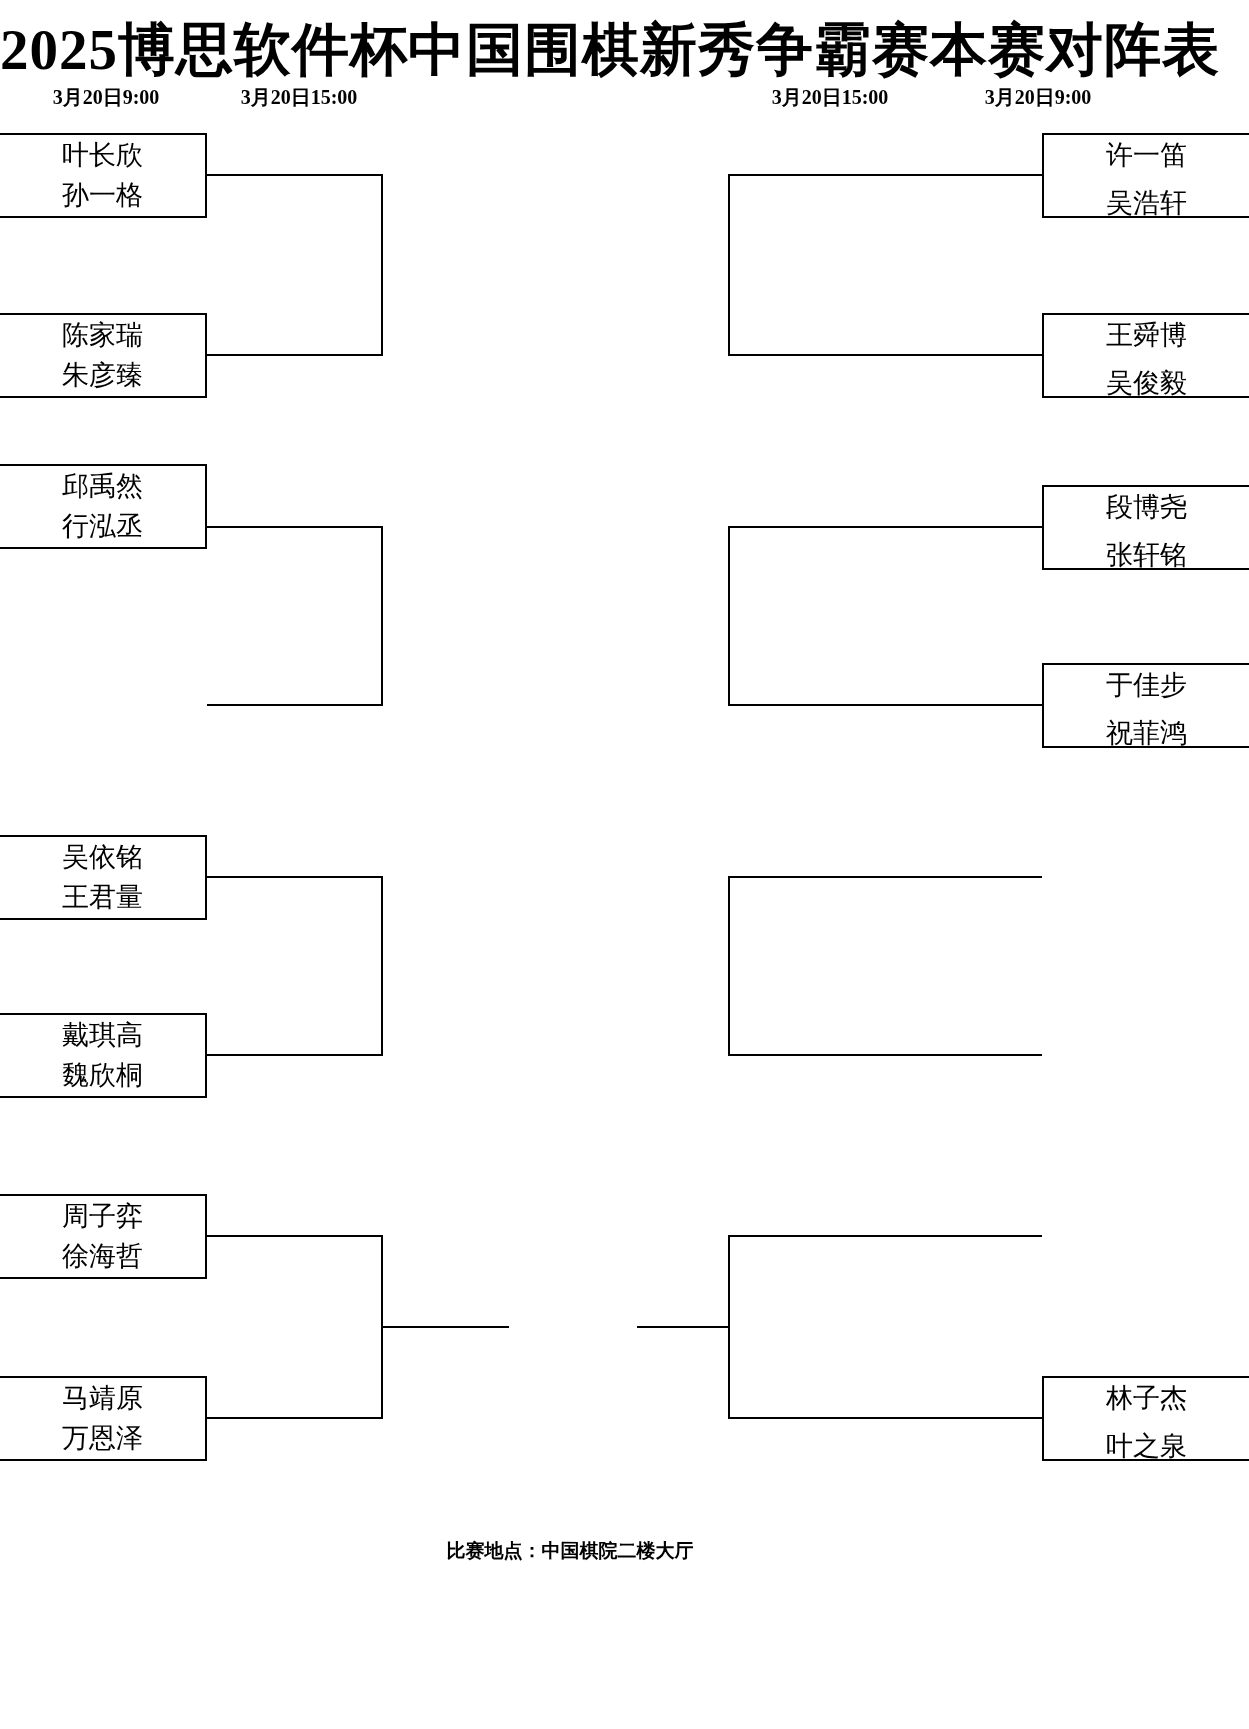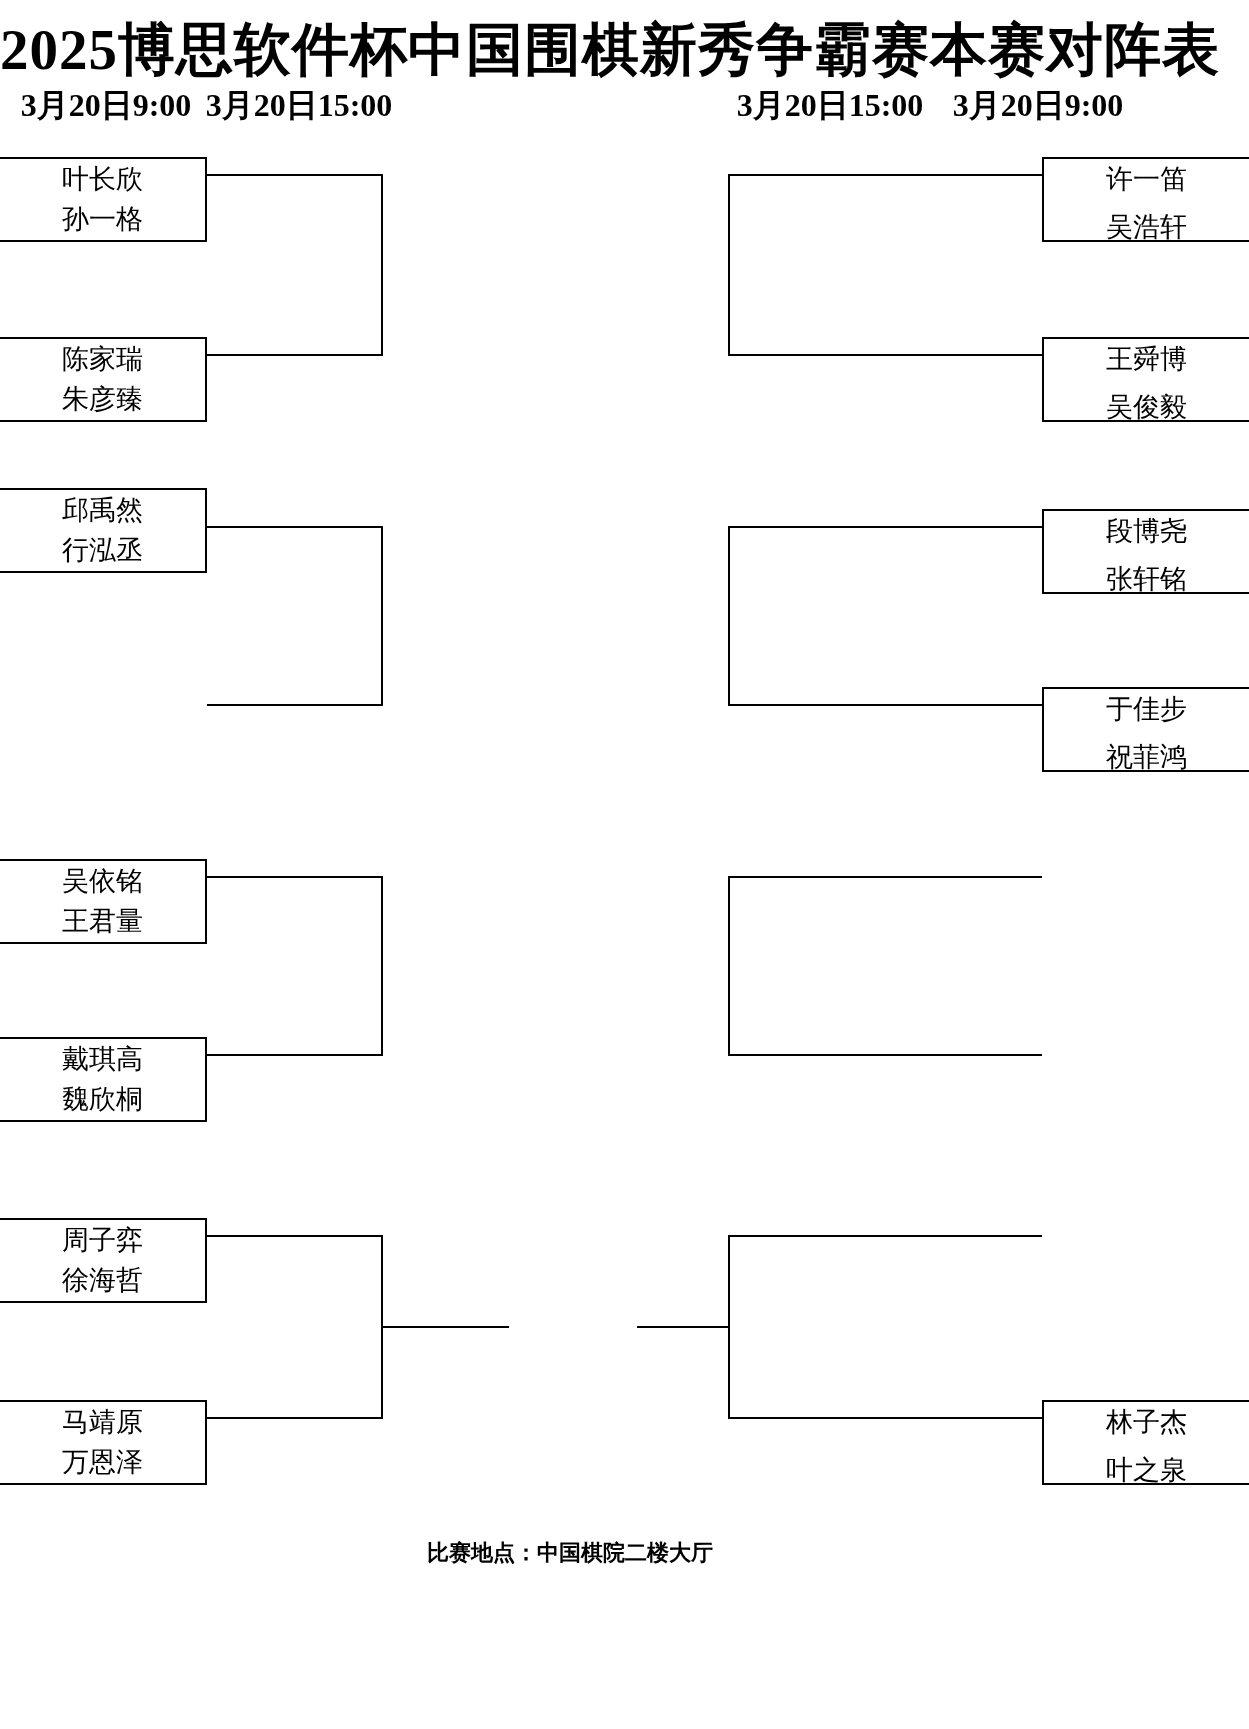--- a/index.html
+++ b/index.html
@@ -25,35 +25,34 @@
     font-size: 57px;
     font-weight: bold;
     letter-spacing: 1px;
     white-space: nowrap;
   }
   .sched {
     position: absolute;
     top: 84px;
     width: 212px;
     text-align: center;
-    font-size: 32px;
+    font-size: 20px;
     font-weight: bold;
     white-space: nowrap;
   }
   .box {
     position: absolute;
     box-sizing: border-box;
     width: 207px;
     height: 85px;
     display: flex;
     flex-direction: column;
     justify-content: space-between;
     align-items: center;
     padding: 7px 0;
-    margin-top: 24px;
   }
   .left-box {
     left: 0;
     border-top: 2px solid #000;
     border-right: 2px solid #000;
     border-bottom: 2px solid #000;
   }
   .right-box {
     left: 1042px;
     border-top: 2px solid #000;
@@ -79,21 +78,21 @@
   .lw { left: 207px; width: 176px; }   
   .rw { left: 728px; width: 314px; }   
   .lv { left: 381px; }                 
   .rv { left: 728px; }                 
   .venue {
     position: absolute;
     top: 1538px;
     left: 0;
     width: 1140px;
     text-align: center;
-    font-size: 22px;
+    font-size: 19px;
     font-weight: bold;
     white-space: nowrap;
   }
 </style>
 </head>
 <body>
 
 <div class="page">
 
   <div class="title">2025博思软件杯中国围棋新秀争霸赛本赛对阵表</div>

